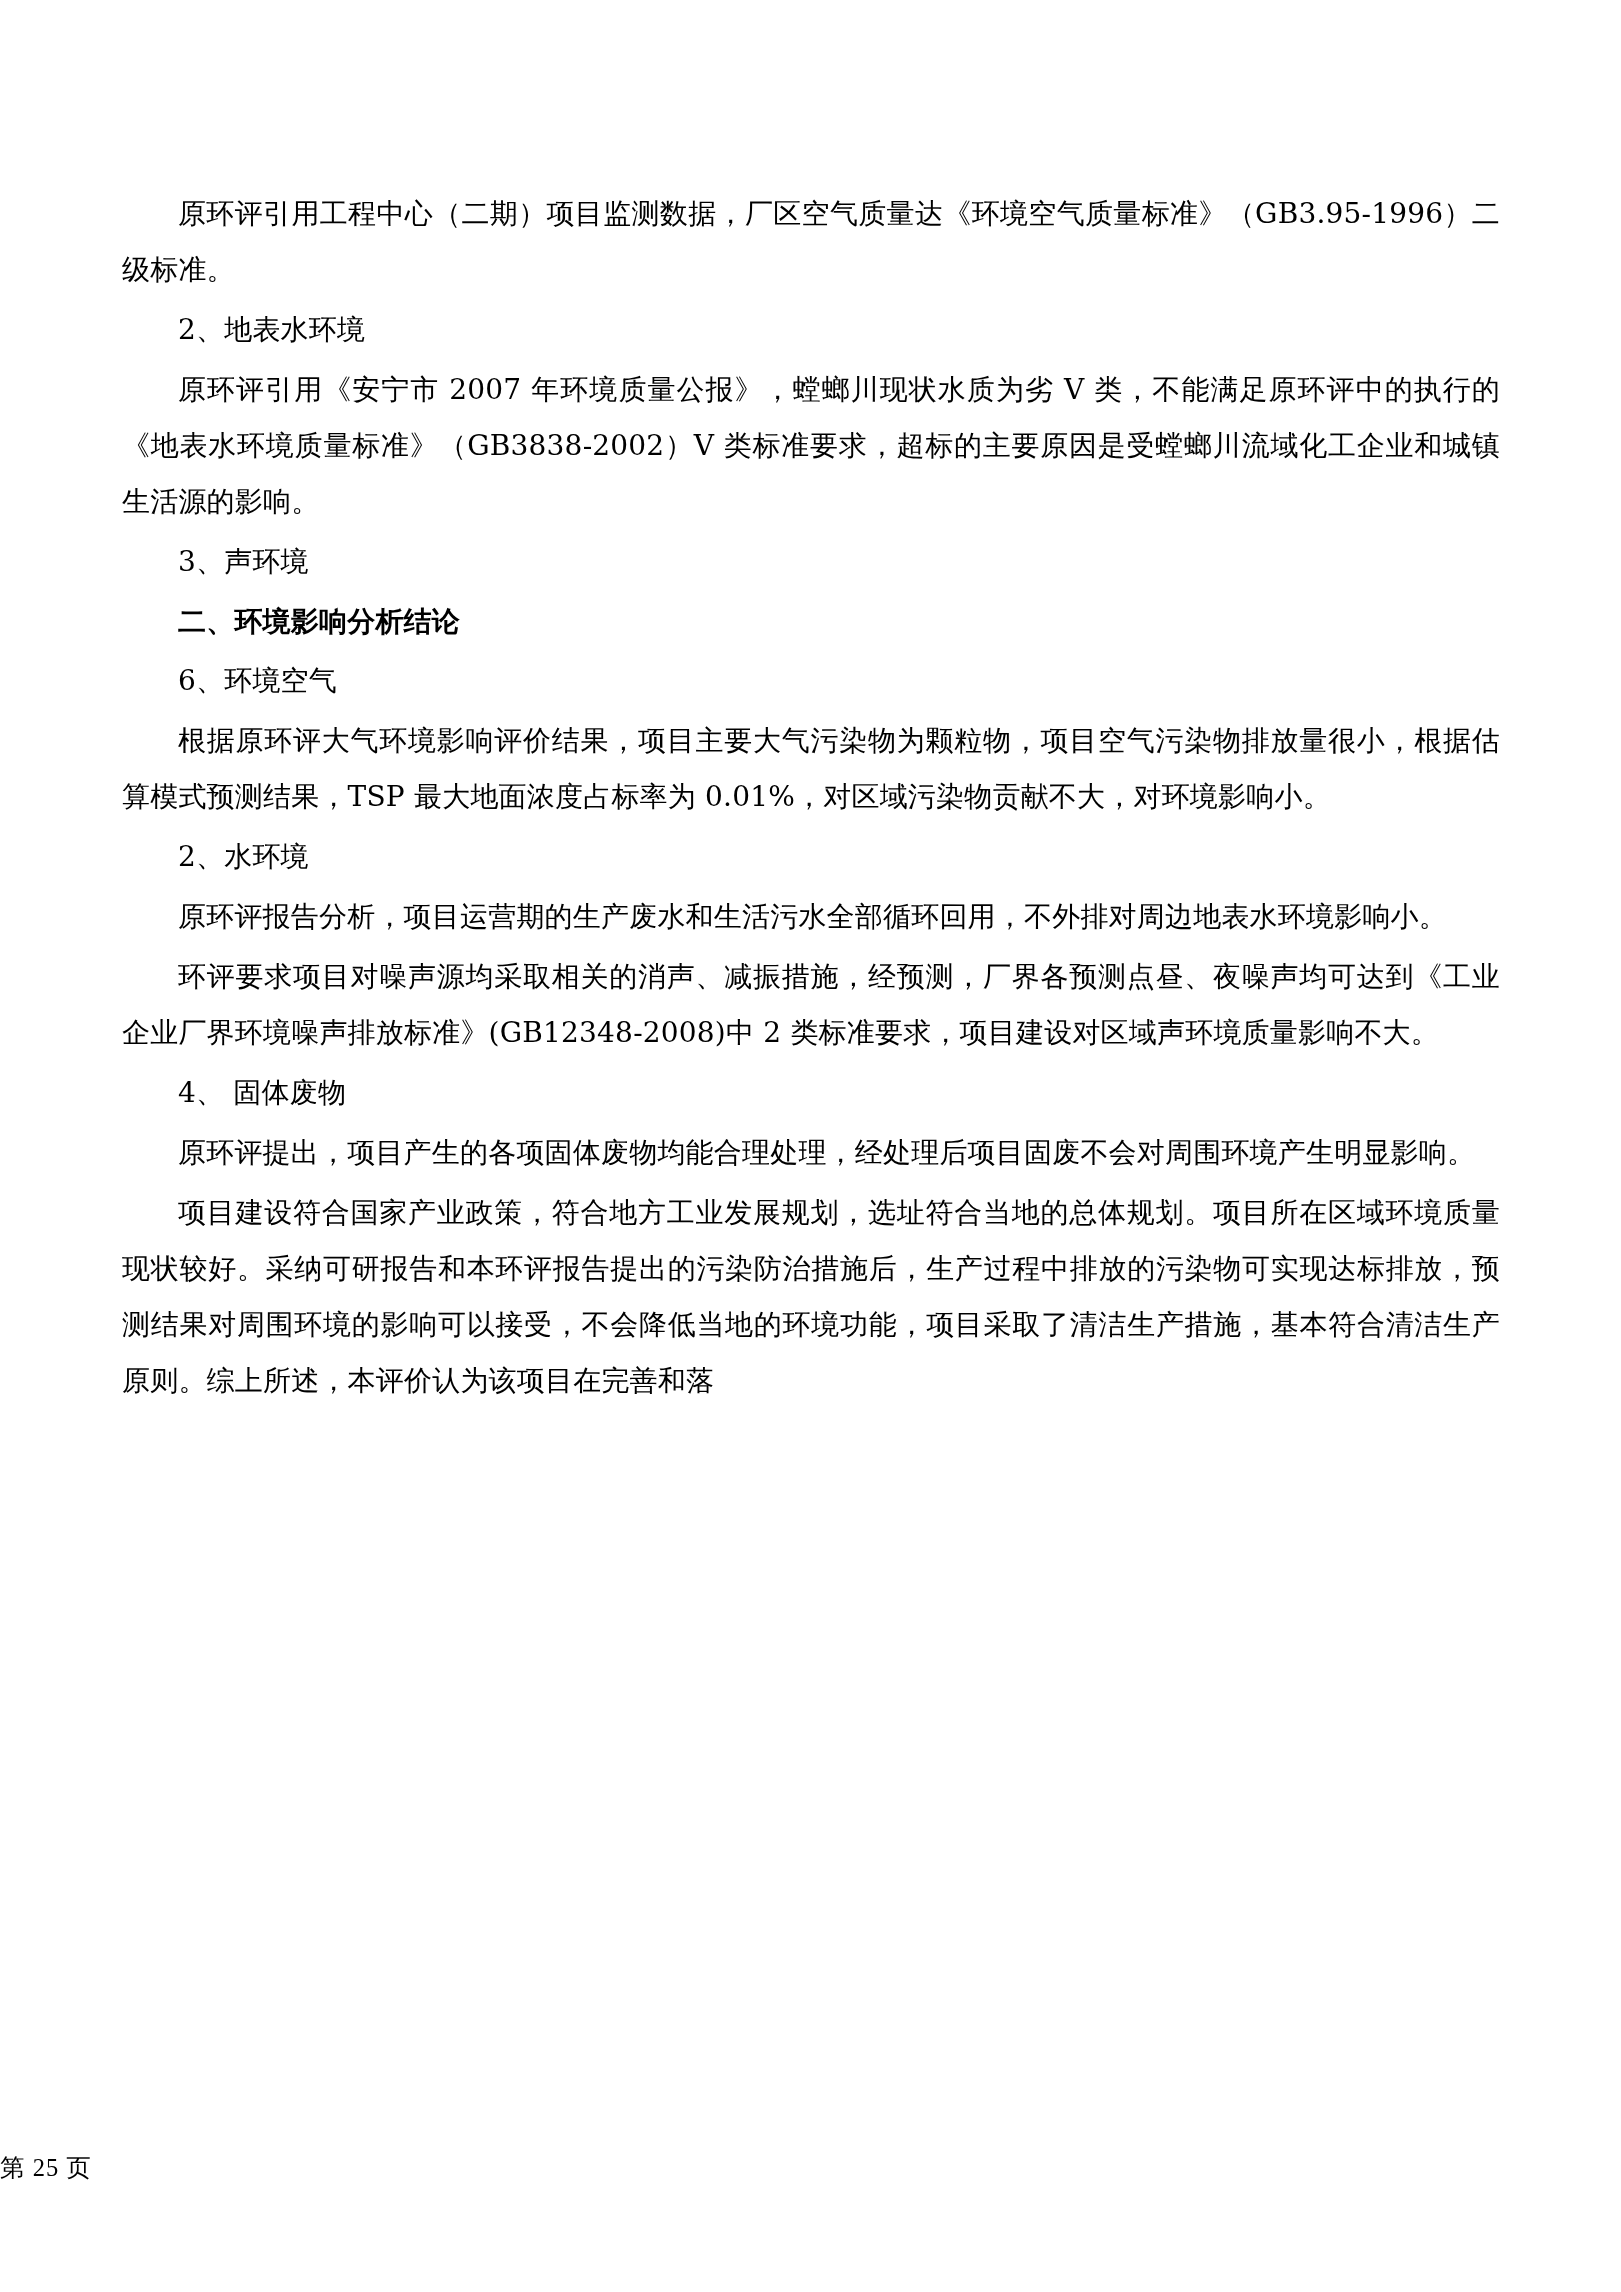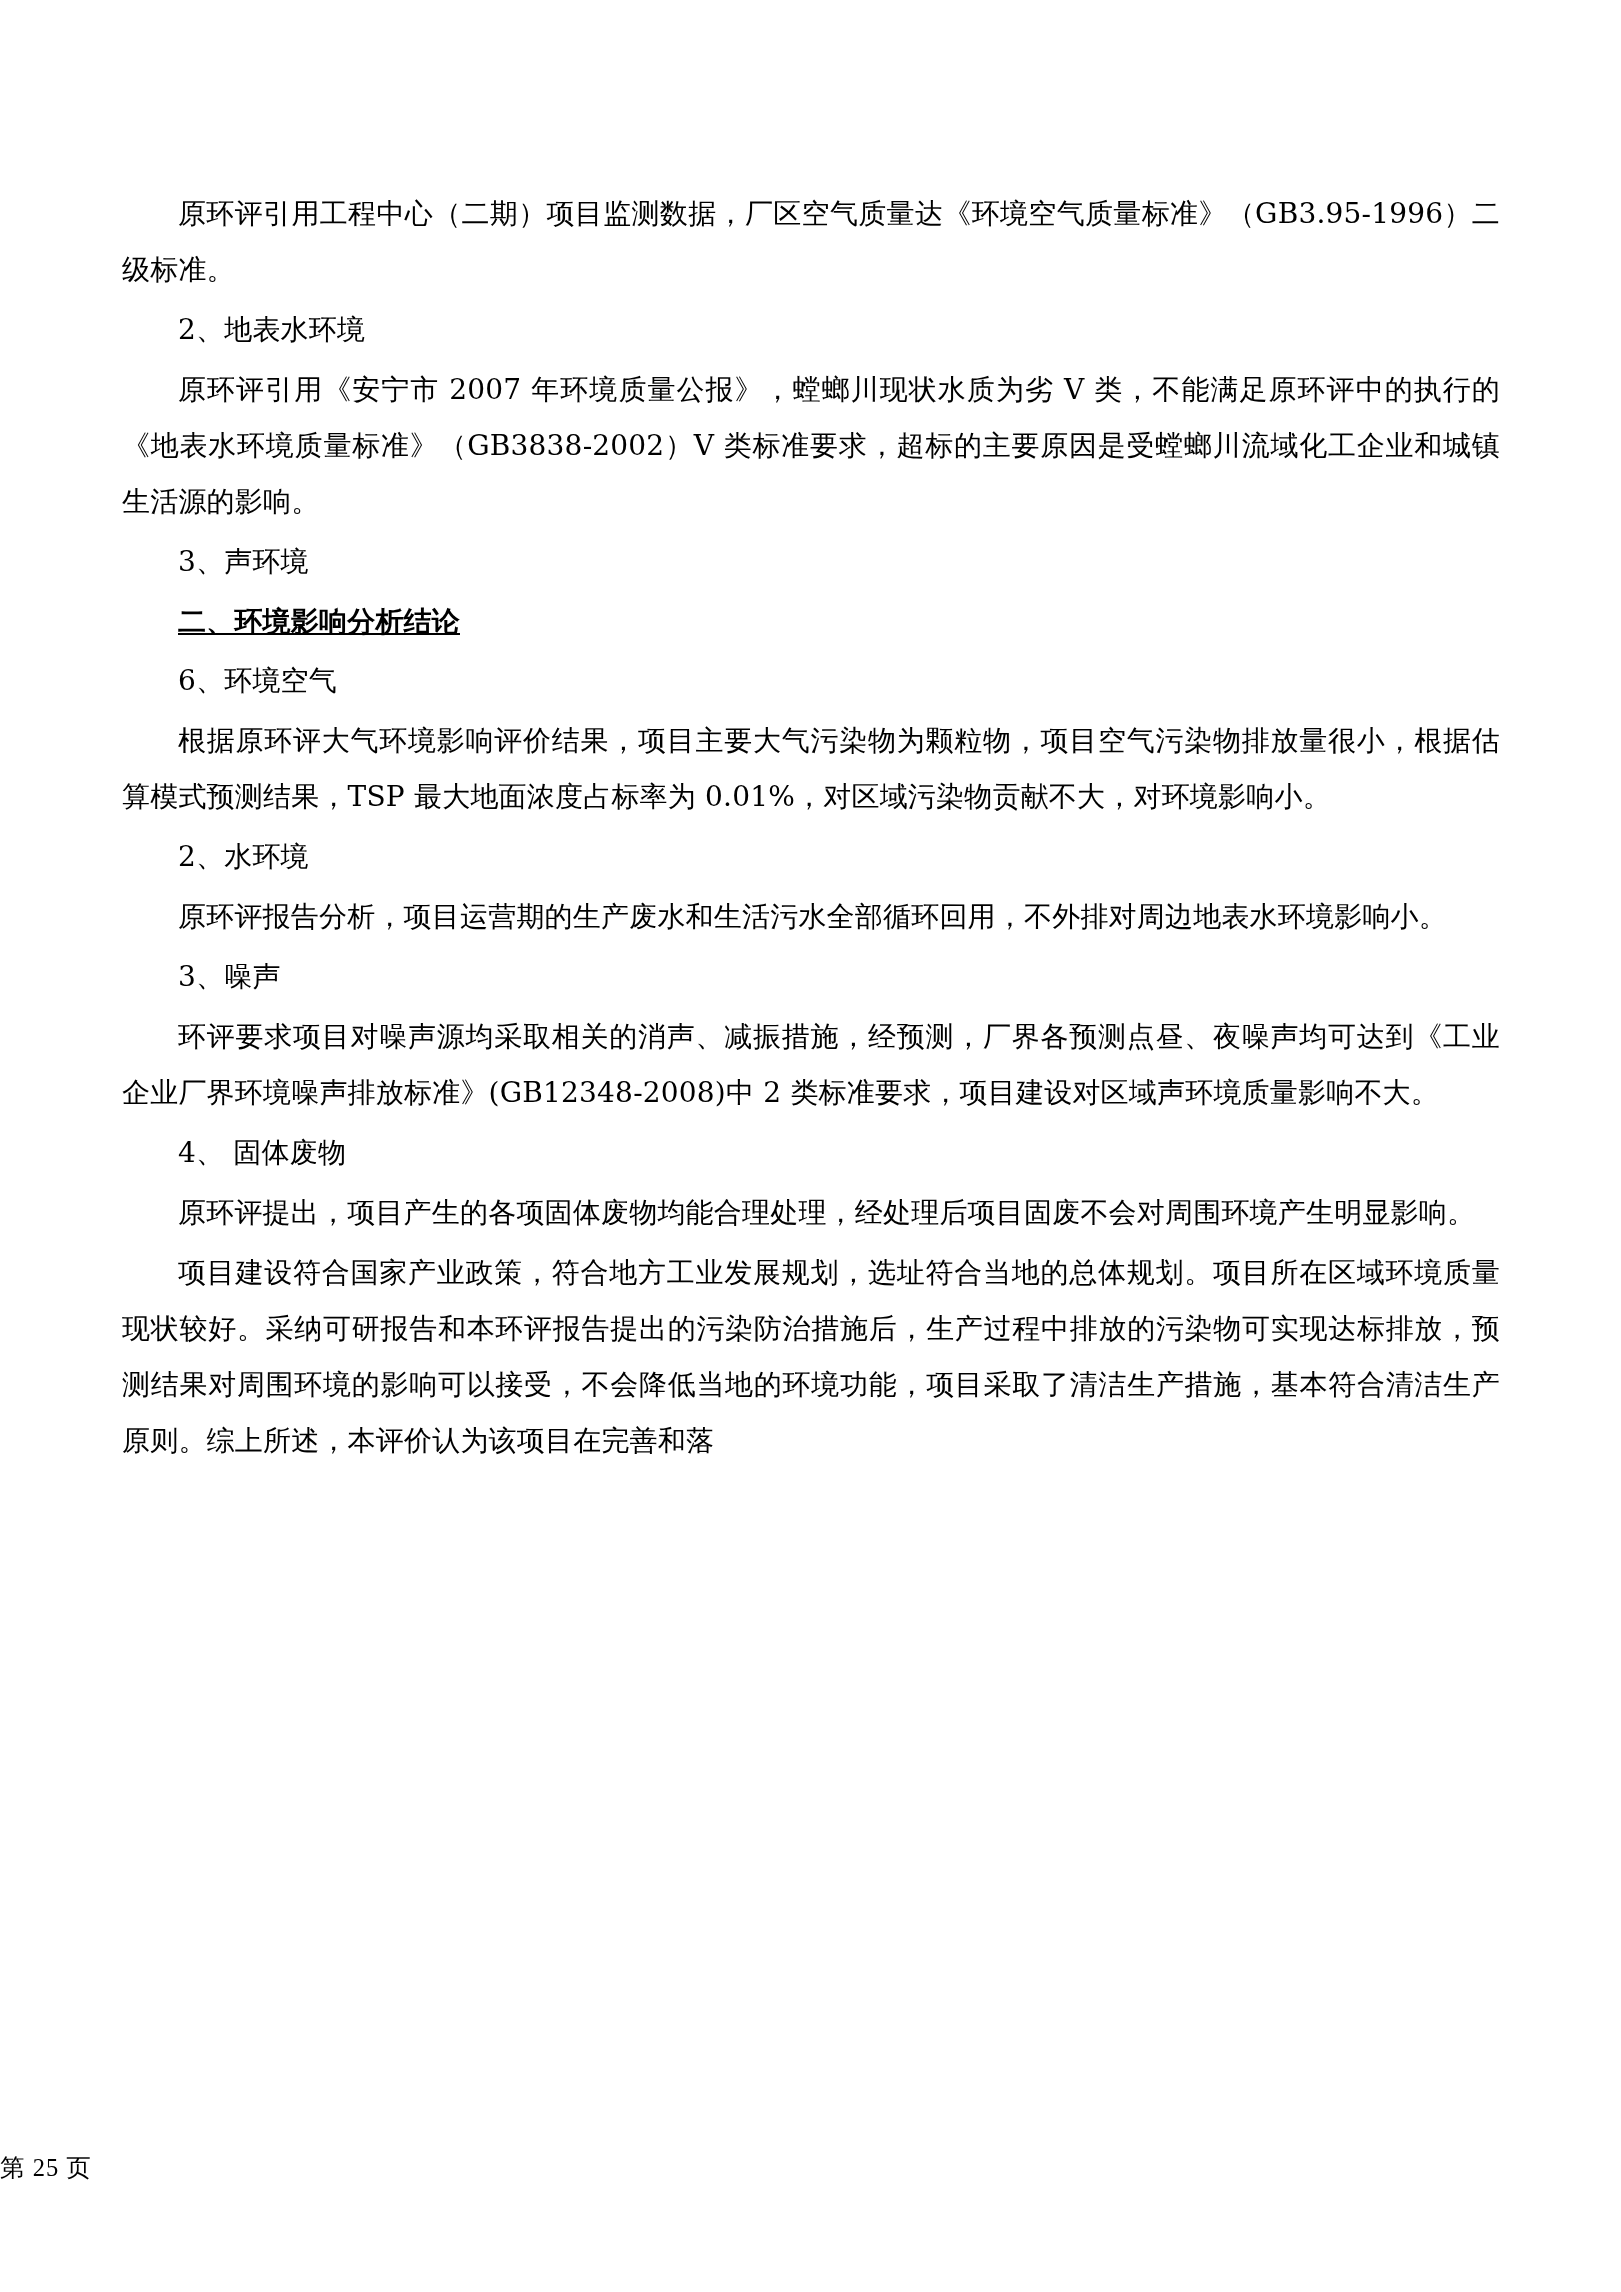--- a/index.html
+++ b/index.html
@@ -33,21 +33,20 @@
   }
   .indent {
     text-indent: 56px;
   }
   .heading {
     font-weight: bold;
     text-indent: 56px;
     font-size: 28px;
     line-height: 56px;
     margin: 0 0 3.9px 0;
-    text-decoration: underline;
   }
   .footer {
     position: absolute;
     left: 0;
     top: 2139px;
     width: 1621px;
     text-align: left;
     font-size: 24.5px;
     font-family: Liberation Serif, serif;
     letter-spacing: 1px;
@@ -60,21 +59,20 @@
   <div class="content">
     <p class="indent">原环评引用工程中心（二期）项目监测数据，厂区空气质量达《环境空气质量标准》（GB3.95-1996）二级标准。</p>
     <p class="indent">2、地表水环境</p>
     <p class="indent">原环评引用《安宁市 2007 年环境质量公报》，螳螂川现状水质为劣 V 类，不能满足原环评中的执行的《地表水环境质量标准》（GB3838-2002）V 类标准要求，超标的主要原因是受螳螂川流域化工企业和城镇生活源的影响。</p>
     <p class="indent">3、声环境</p>
     <p class="heading">二、环境影响分析结论</p>
     <p class="indent">6、环境空气</p>
     <p class="indent">根据原环评大气环境影响评价结果，项目主要大气污染物为颗粒物，项目空气污染物排放量很小，根据估算模式预测结果，TSP 最大地面浓度占标率为 0.01%，对区域污染物贡献不大，对环境影响小。</p>
     <p class="indent">2、水环境</p>
     <p class="indent">原环评报告分析，项目运营期的生产废水和生活污水全部循环回用，不外排对周边地表水环境影响小。</p>
-    <p class="indent">3、噪声</p>
     <p class="indent">环评要求项目对噪声源均采取相关的消声、减振措施，经预测，厂界各预测点昼、夜噪声均可达到《工业企业厂界环境噪声排放标准》(GB12348-2008)中 2 类标准要求，项目建设对区域声环境质量影响不大。</p>
     <p class="indent">4、 固体废物</p>
     <p class="indent">原环评提出，项目产生的各项固体废物均能合理处理，经处理后项目固废不会对周围环境产生明显影响。</p>
     <p class="indent">项目建设符合国家产业政策，符合地方工业发展规划，选址符合当地的总体规划。项目所在区域环境质量现状较好。采纳可研报告和本环评报告提出的污染防治措施后，生产过程中排放的污染物可实现达标排放，预测结果对周围环境的影响可以接受，不会降低当地的环境功能，项目采取了清洁生产措施，基本符合清洁生产原则。综上所述，本评价认为该项目在完善和落</p>
   </div>
   <div class="footer">第 25 页</div>
 </div>
 
 
 </body></html>

